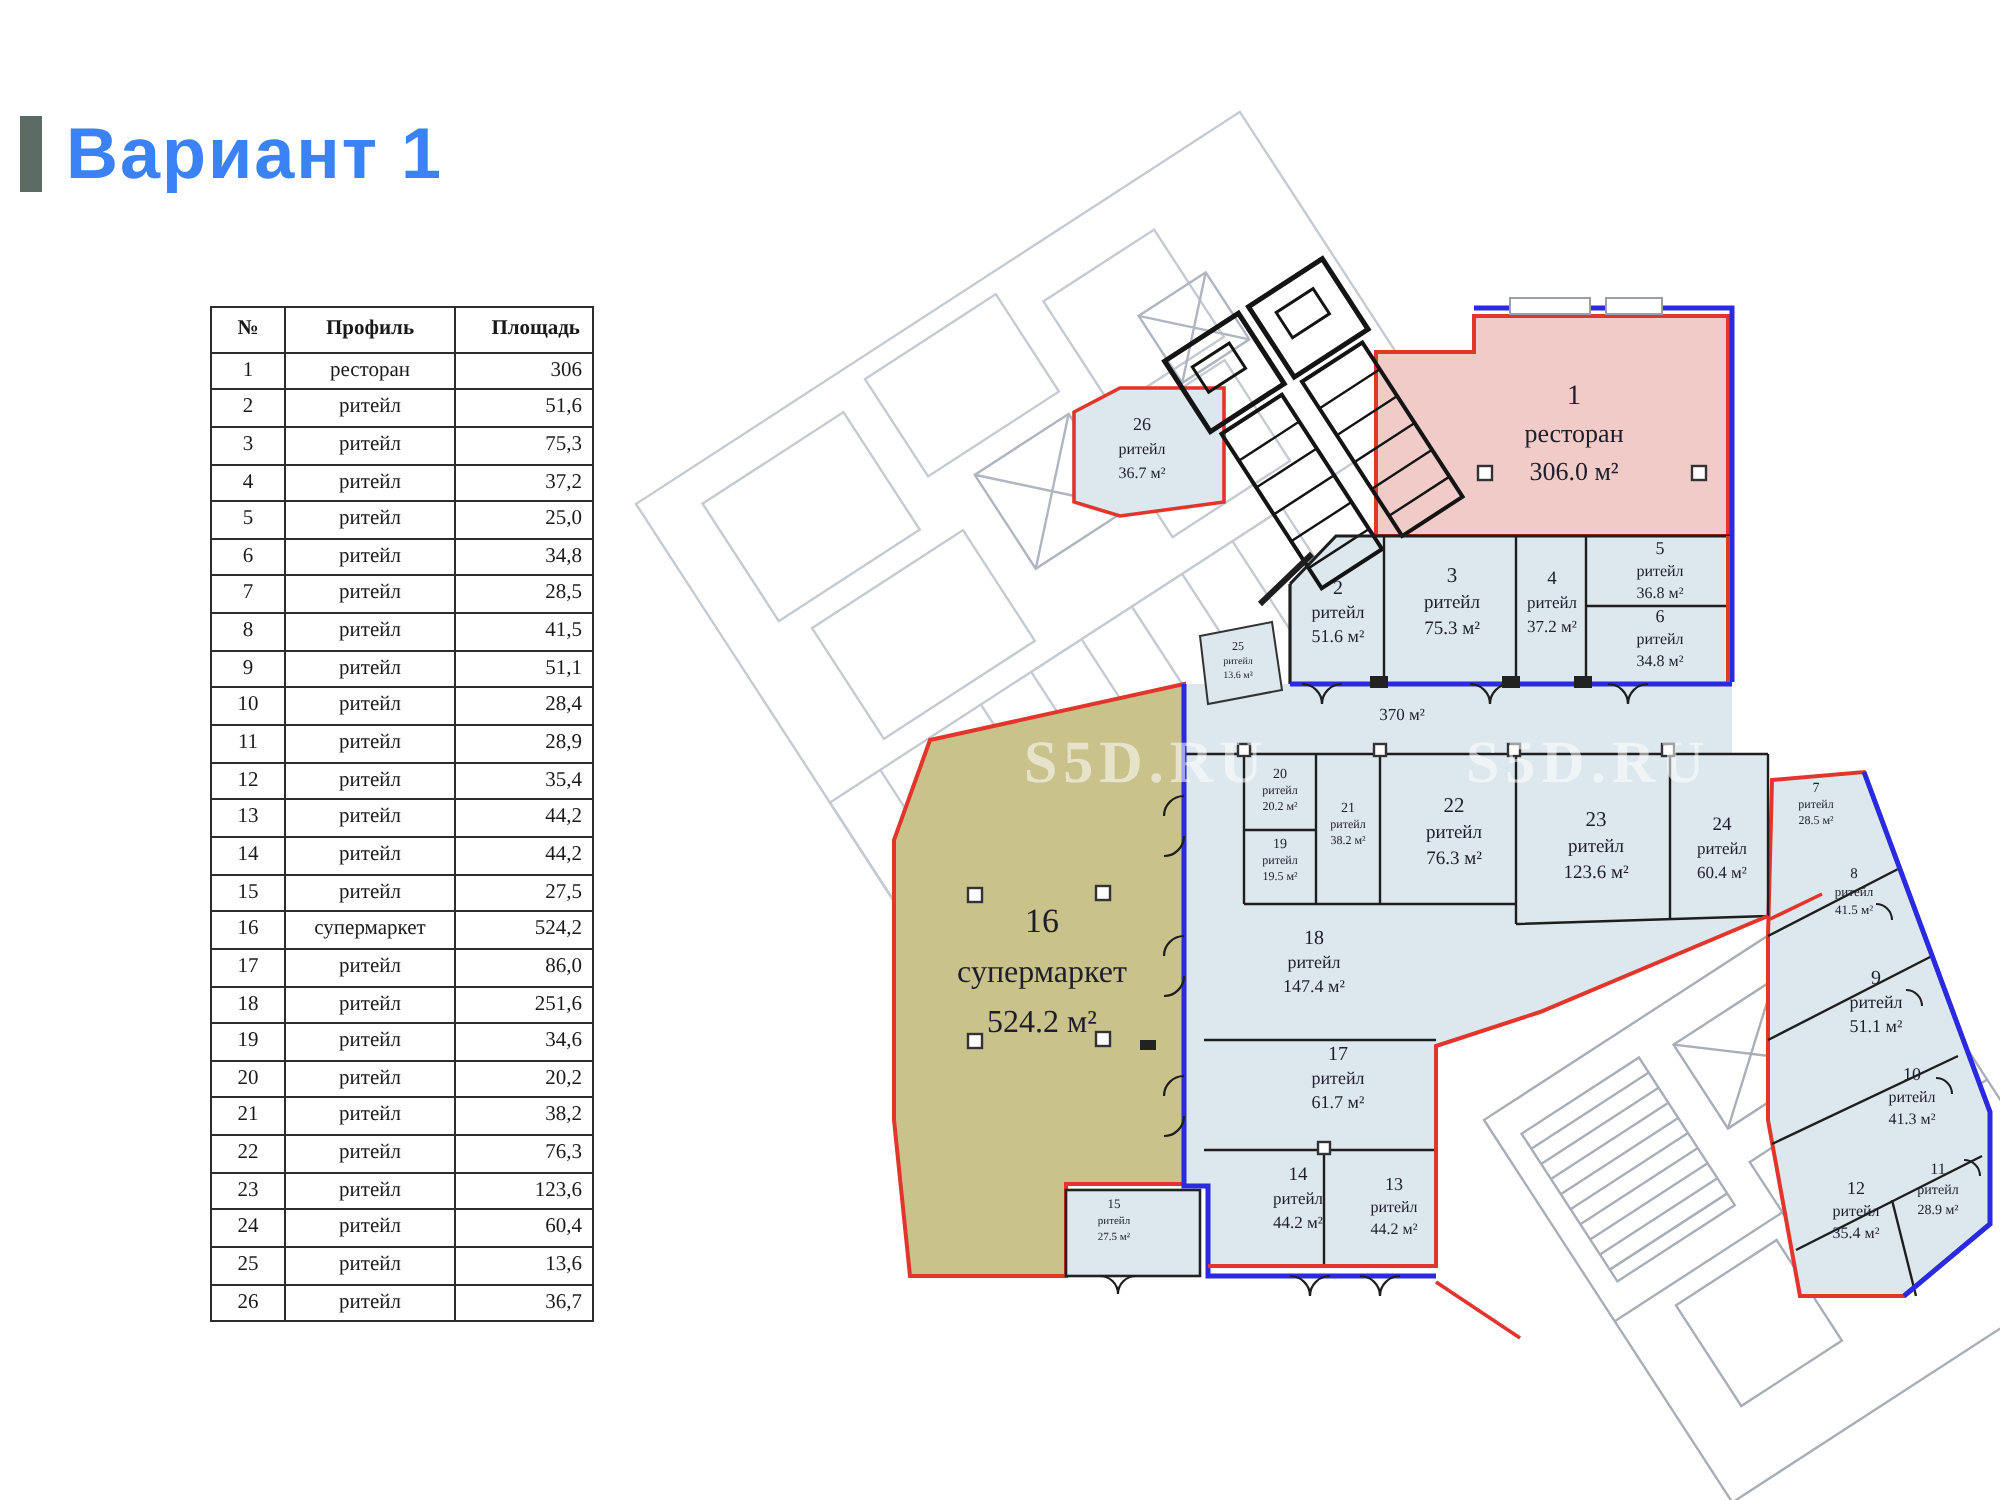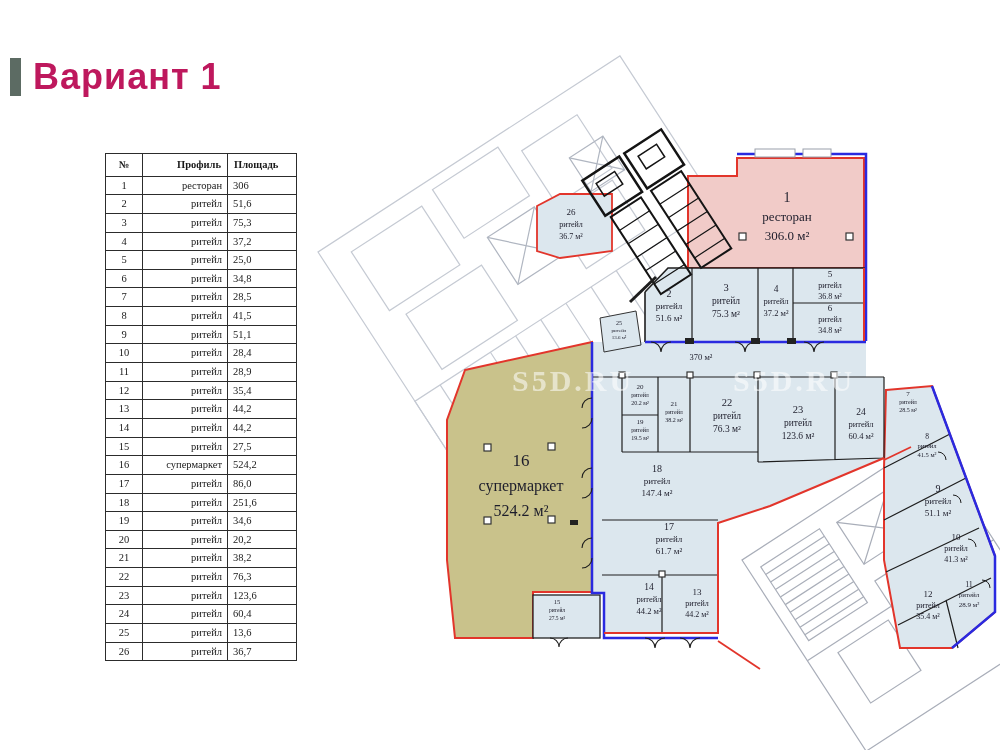--- a/index.html
+++ b/index.html
@@ -1,30 +1,30 @@
 <!DOCTYPE html>
 <html><head>
 <meta charset="utf-8">
 <style>
   html,body{margin:0;padding:0;}
   .page{position:relative;width:1000px;height:750px;background:#ffffff;overflow:hidden;
         font-family:"Liberation Serif", serif;}
   
   .title{position:absolute;left:10px;top:56px;display:flex;align-items:center;gap:12px;
-         font-family:"Liberation Sans", sans-serif;color:#be185d;}
+         font-family:"Liberation Sans", sans-serif;color:#3b82f6;}
   .title .bar{width:11px;height:38px;background:#5c6b63;}
   .title .txt{font-size:36px;font-weight:bold;letter-spacing:1px;}
   
   .areas-table{position:absolute;left:105px;top:153px;border-collapse:collapse;
                font-size:10.5px;color:#191919;background:#fff;}
   .areas-table th,.areas-table td{border:1px solid #2c2c2c;padding:2px 5px;line-height:1.3;}
   .areas-table th{font-weight:600;padding:4px 6px;}
   .areas-table .c-num{width:24px;text-align:center;}
-  .areas-table .c-prof{width:72px;text-align:right;}
-  .areas-table .c-area{width:56px;text-align:left;}
+  .areas-table .c-prof{width:72px;text-align:center;}
+  .areas-table .c-area{width:56px;text-align:right;}
   svg{position:absolute;left:0;top:0;}
   svg text{font-family:"Liberation Serif", serif;fill:#1d1d2b;}
   .wm{font-weight:bold;fill:#ffffff;opacity:.55;letter-spacing:3px;}
 </style>
 </head>
 <body>
 
 <div class="page">
 
   <div class="title">

